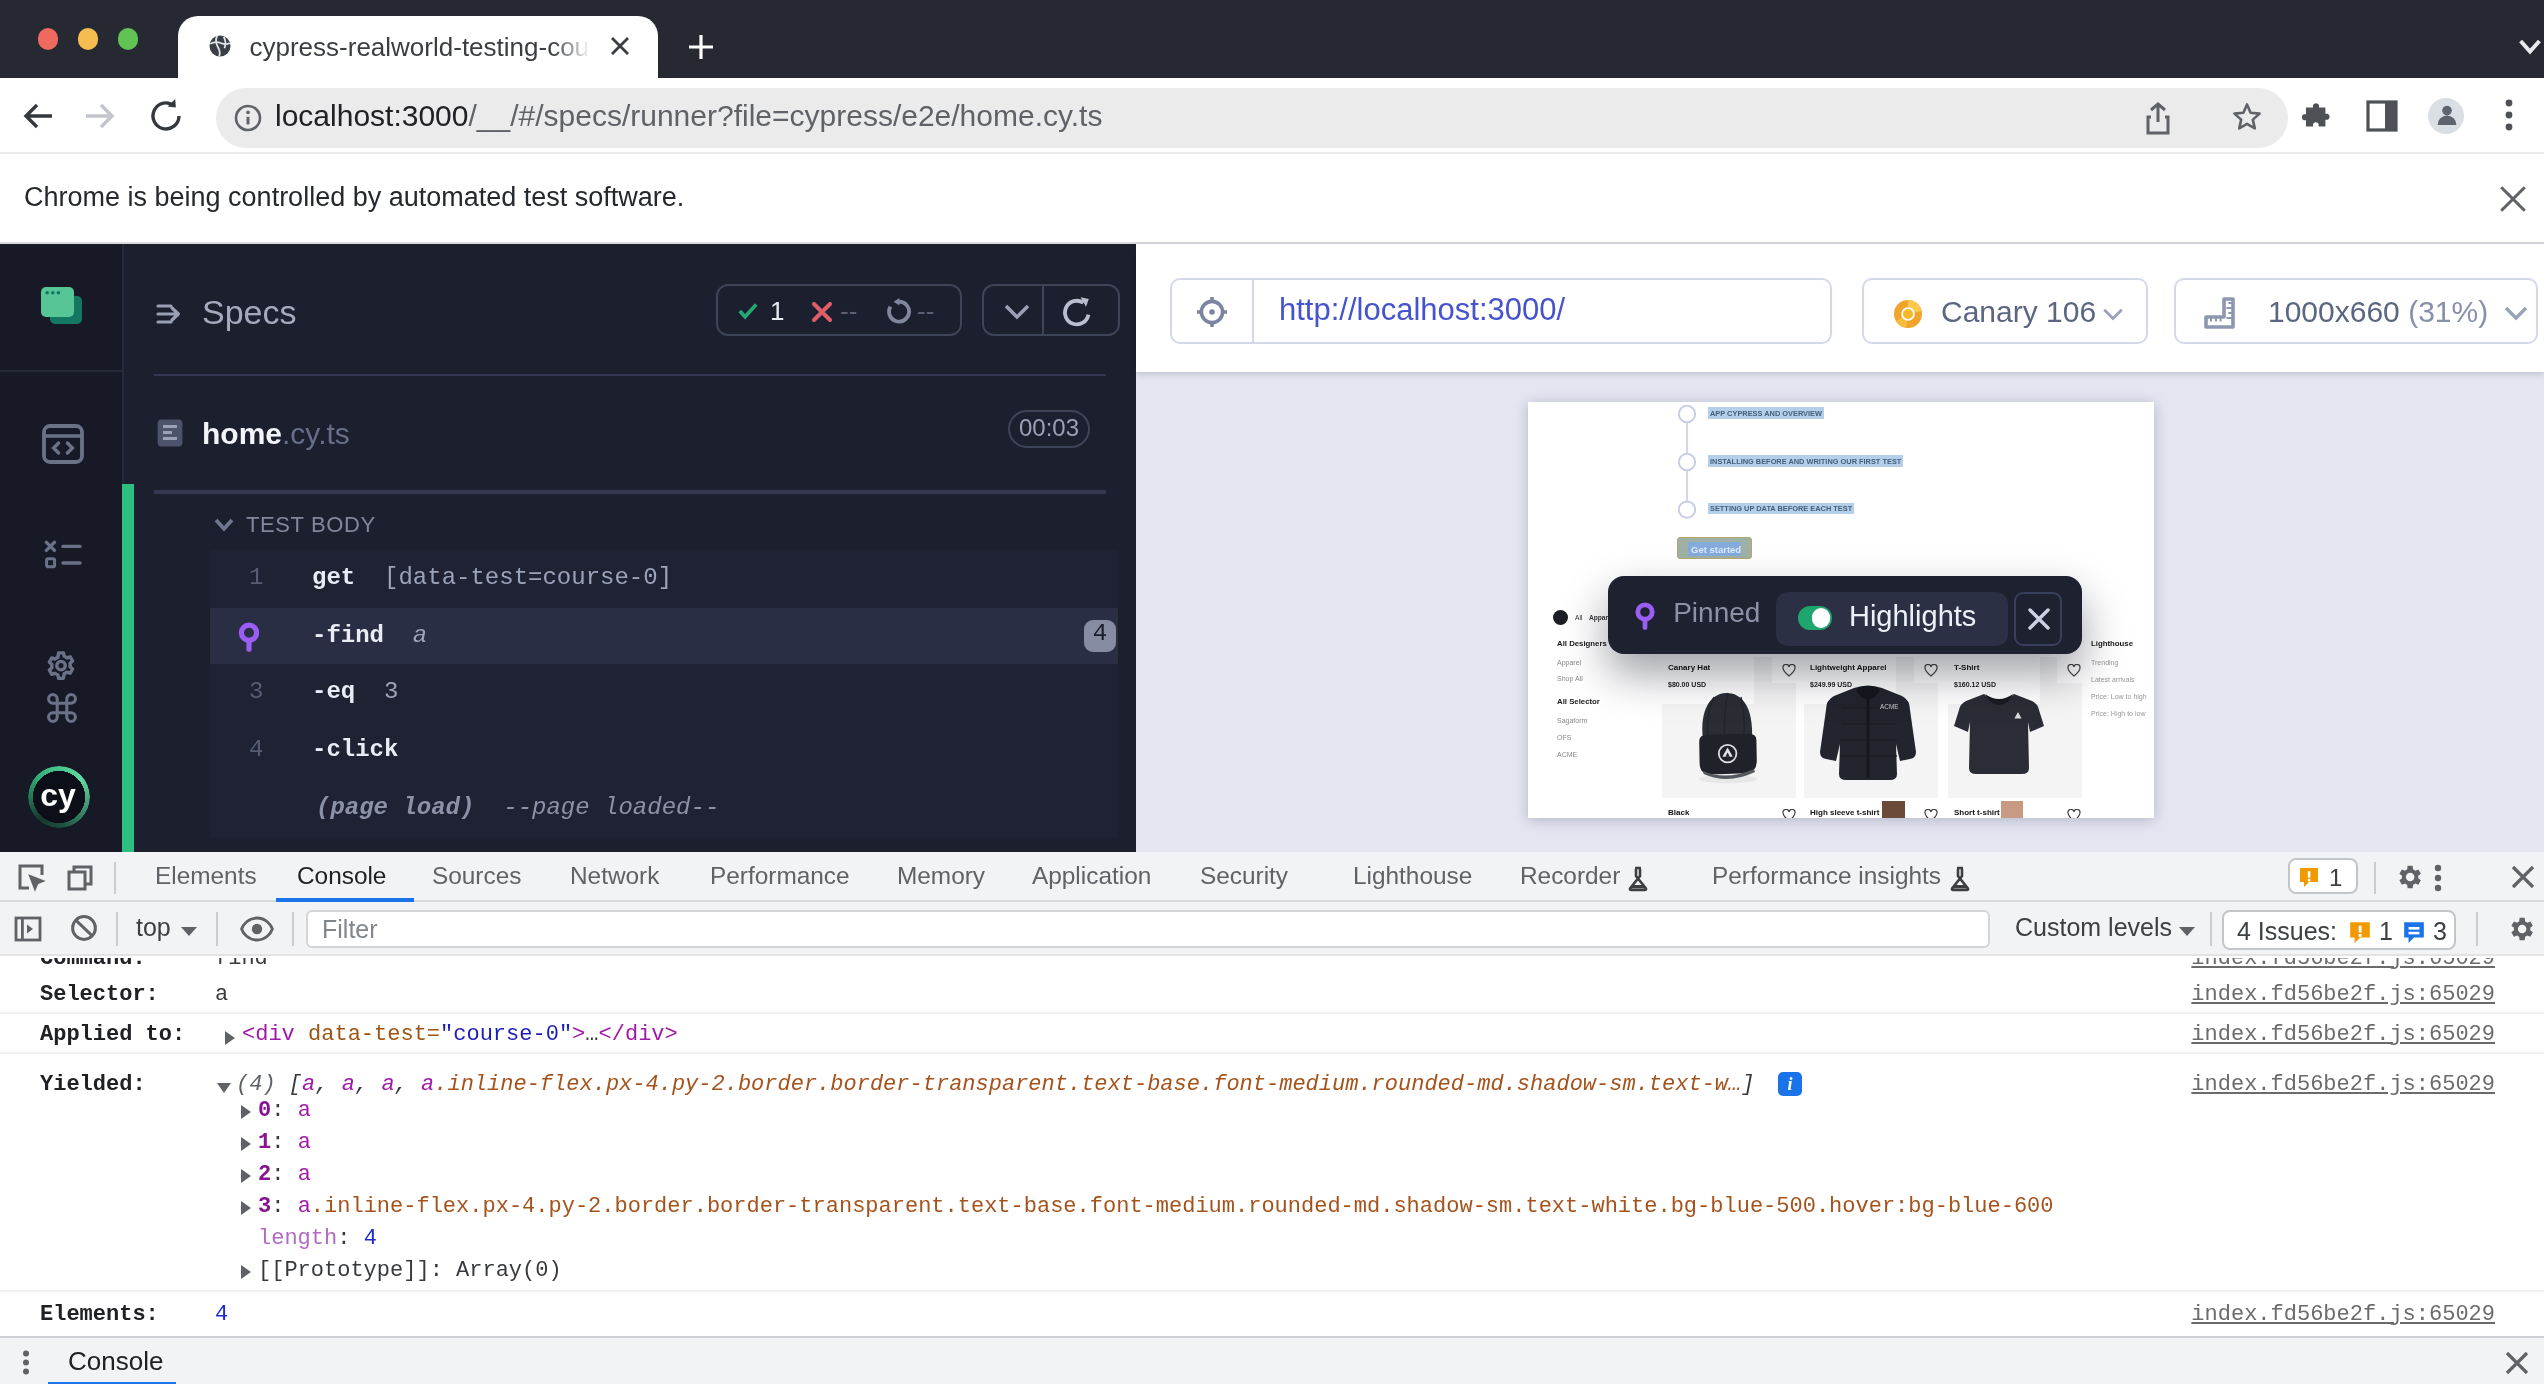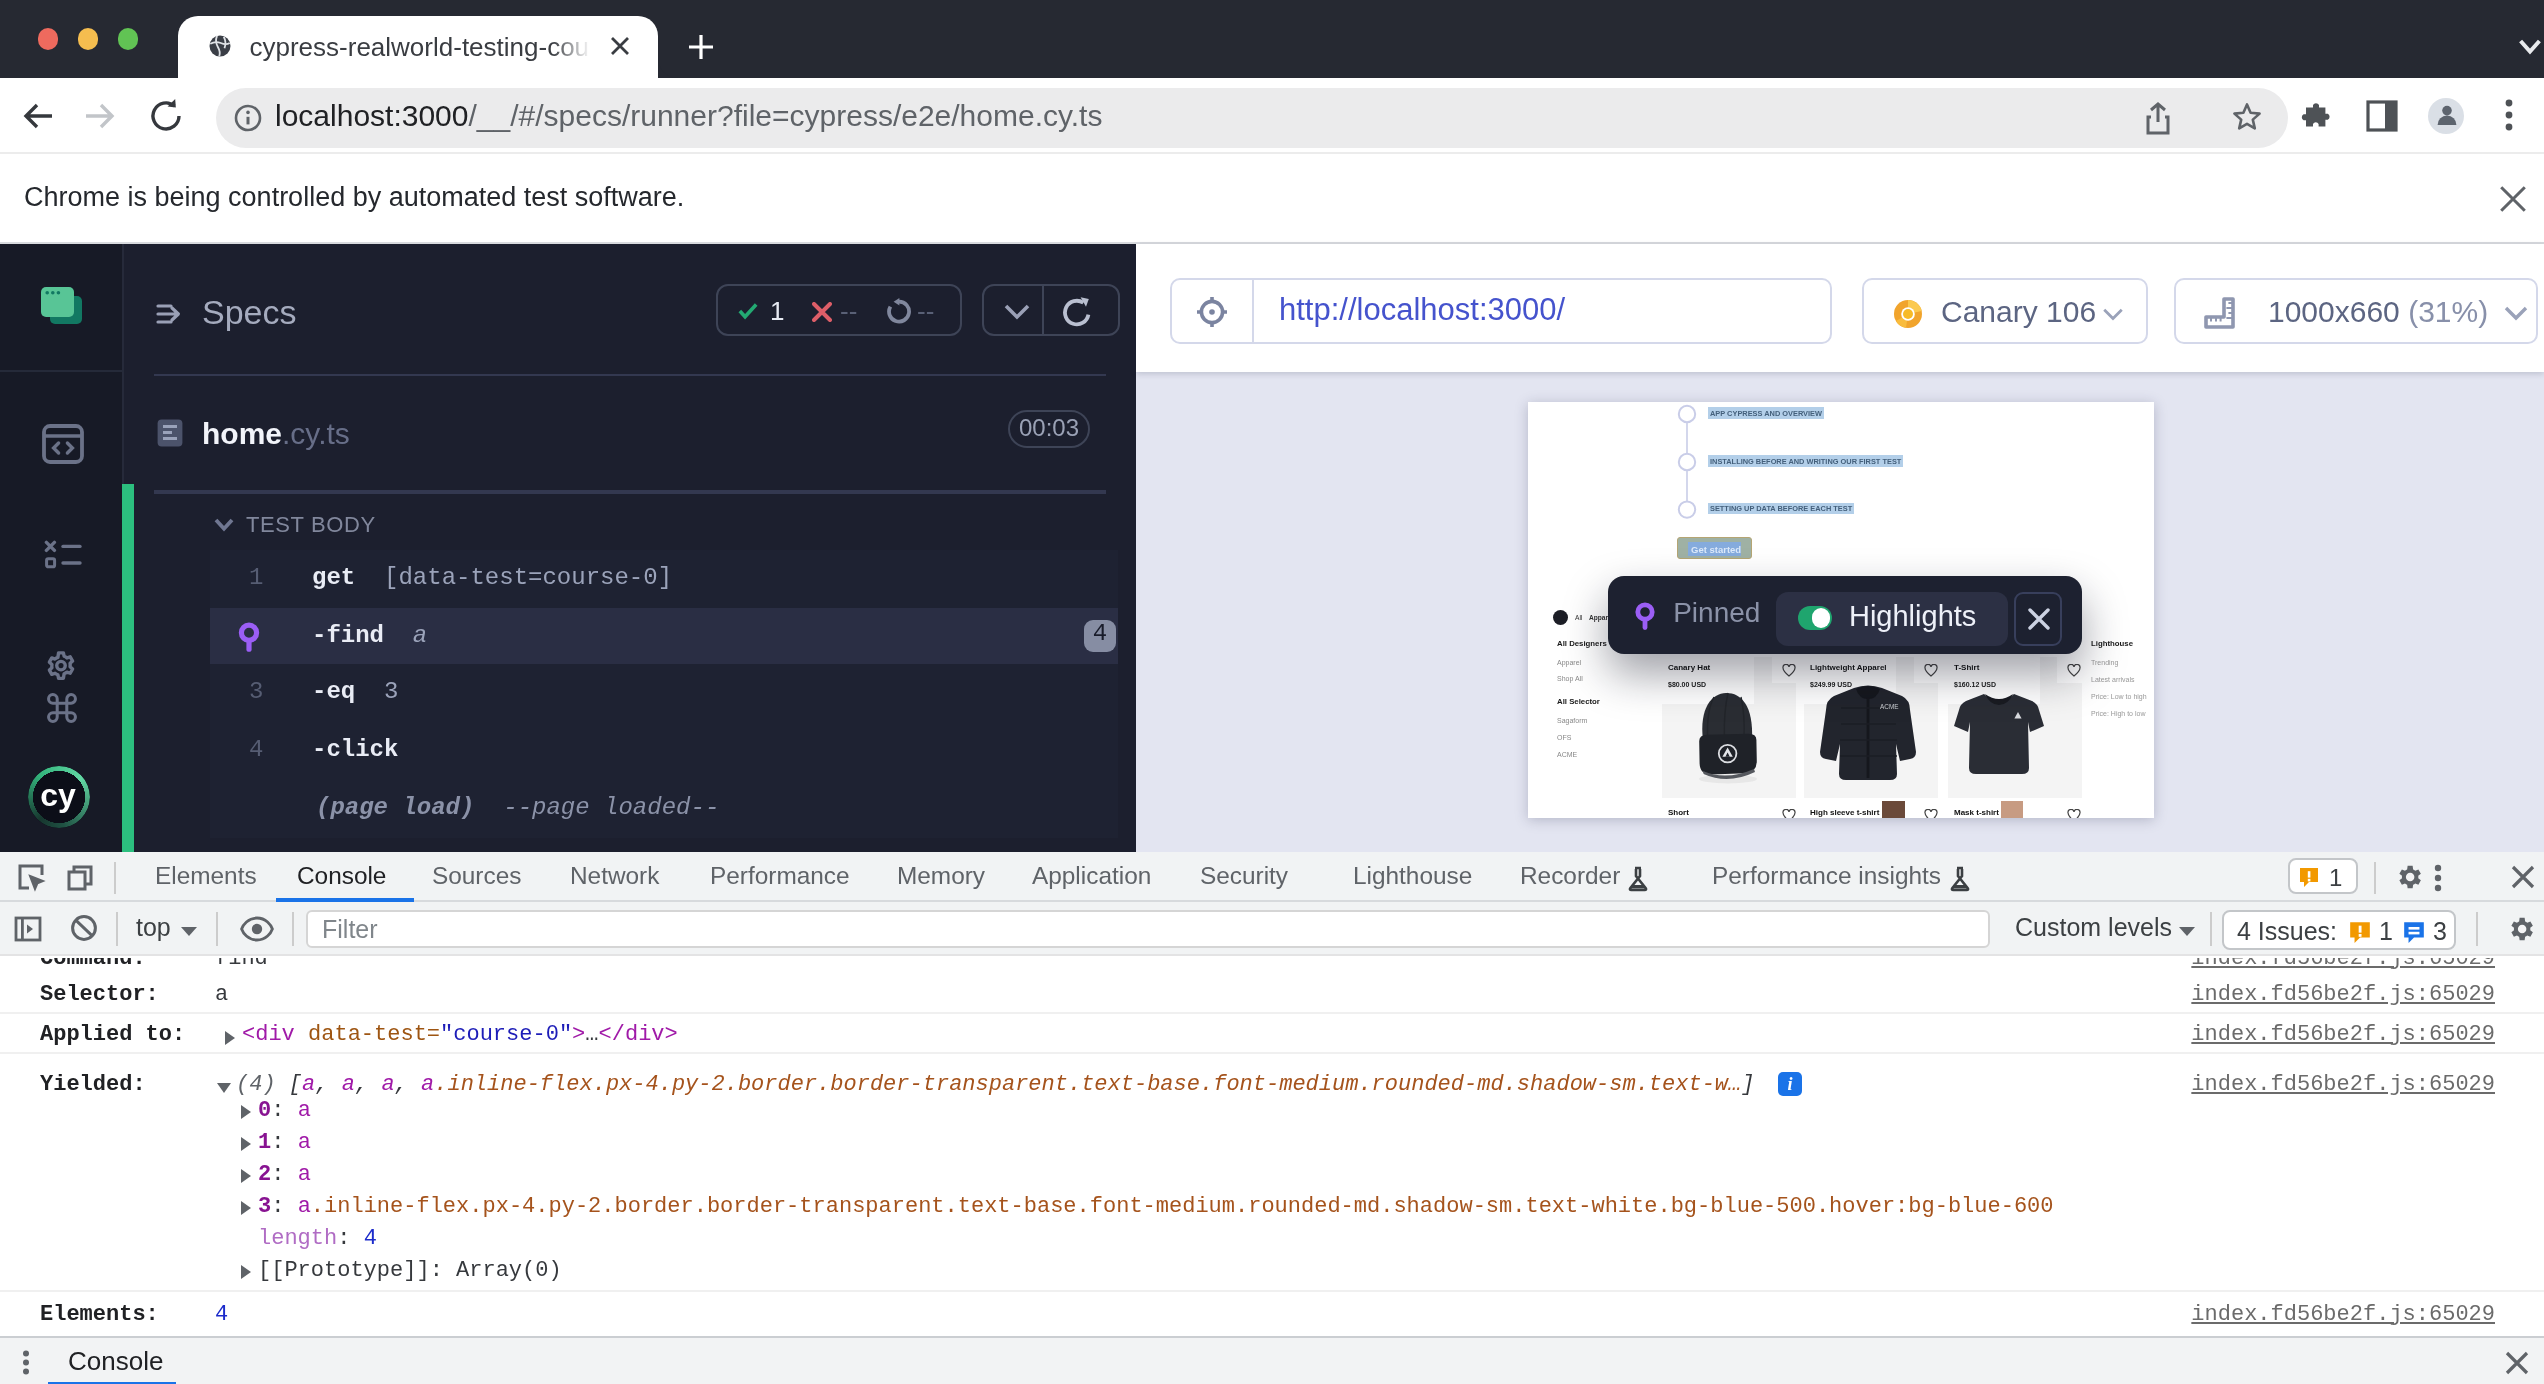--- a/index.html
+++ b/index.html
@@ -378,23 +378,23 @@
         <svg class="abs" style="left:254px; top:262px;" width="14" height="13" viewBox="0 0 14 13">
               <path d="M7 12 C2 8 1 5.5 1 3.8 A2.9 2.9 0 0 1 7 3 A2.9 2.9 0 0 1 13 3.8 C13 5.5 12 8 7 12 Z" stroke="#444" stroke-width="1.2" fill="none"></path>
             </svg>
         <svg class="abs" style="left:396px; top:262px;" width="14" height="13" viewBox="0 0 14 13">
               <path d="M7 12 C2 8 1 5.5 1 3.8 A2.9 2.9 0 0 1 7 3 A2.9 2.9 0 0 1 13 3.8 C13 5.5 12 8 7 12 Z" stroke="#444" stroke-width="1.2" fill="none"></path>
             </svg>
         <svg class="abs" style="left:539px; top:262px;" width="14" height="13" viewBox="0 0 14 13">
               <path d="M7 12 C2 8 1 5.5 1 3.8 A2.9 2.9 0 0 1 7 3 A2.9 2.9 0 0 1 13 3.8 C13 5.5 12 8 7 12 Z" stroke="#444" stroke-width="1.2" fill="none"></path>
             </svg>
 
-        <div class="abs" style="left:140px; top:406px; font-size:8px; font-weight:bold; color:#111;">Short</div>
+        <div class="abs" style="left:140px; top:406px; font-size:8px; font-weight:bold; color:#111;">Black</div>
         <div class="abs" style="left:282px; top:406px; font-size:8px; font-weight:bold; color:#111;">High sleeve t-shirt</div>
-        <div class="abs" style="left:426px; top:406px; font-size:8px; font-weight:bold; color:#111;">Mask t-shirt</div>
+        <div class="abs" style="left:426px; top:406px; font-size:8px; font-weight:bold; color:#111;">Short t-shirt</div>
         <div class="abs" style="left:354px; top:399px; width:23px; height:18px; background:#6b4a3a;"></div>
         <div class="abs" style="left:473px; top:399px; width:22px; height:18px; background:#c79b82;"></div>
         <svg class="abs" style="left:254px; top:407px;" width="14" height="13" viewBox="0 0 14 13">
               <path d="M7 12 C2 8 1 5.5 1 3.8 A2.9 2.9 0 0 1 7 3 A2.9 2.9 0 0 1 13 3.8 C13 5.5 12 8 7 12 Z" stroke="#444" stroke-width="1.2" fill="none"></path>
             </svg>
         <svg class="abs" style="left:396px; top:407px;" width="14" height="13" viewBox="0 0 14 13">
               <path d="M7 12 C2 8 1 5.5 1 3.8 A2.9 2.9 0 0 1 7 3 A2.9 2.9 0 0 1 13 3.8 C13 5.5 12 8 7 12 Z" stroke="#444" stroke-width="1.2" fill="none"></path>
             </svg>
         <svg class="abs" style="left:539px; top:407px;" width="14" height="13" viewBox="0 0 14 13">
               <path d="M7 12 C2 8 1 5.5 1 3.8 A2.9 2.9 0 0 1 7 3 A2.9 2.9 0 0 1 13 3.8 C13 5.5 12 8 7 12 Z" stroke="#444" stroke-width="1.2" fill="none"></path>

